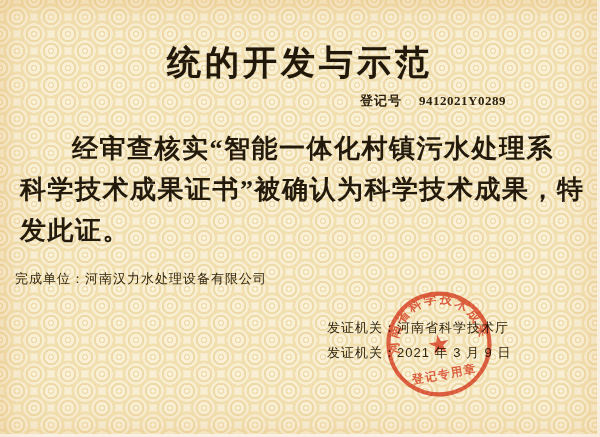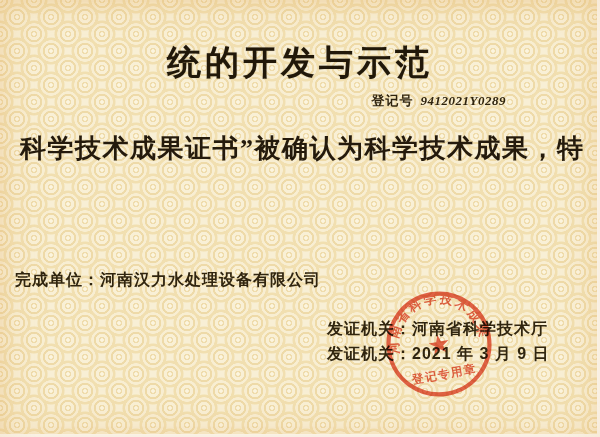--- a/index.html
+++ b/index.html
@@ -48,40 +48,40 @@
   .reg-line {
     position: absolute;
     top: 92px;
     right: 94px;
     font-size: 13px;
     font-weight: bold;
     color: #2e230e;
     letter-spacing: 1px;
     white-space: nowrap;
   }
-  .reg-line .num { margin-left: 7px; letter-spacing: 0.5px; font-style: italic; }
+  .reg-line .num { margin-left: 17px; letter-spacing: 0.5px; }
 
   .body-text {
     position: absolute;
     top: 128px;
     left: 20px;
     right: 16px;
     font-size: 26px;
     font-weight: bold;
     line-height: 41px;
     letter-spacing: 1.5px;
     color: #241a0c;
   }
   .body-text .line { display: block; white-space: nowrap; }
   .body-text .line.indent { text-indent: 2em; }
 
   .field {
     position: absolute;
-    font-size: 16px;
-    font-weight: bold;
+    font-size: 13px;
+    font-weight: normal;
     color: #30250f;
     letter-spacing: 1px;
     white-space: nowrap;
     font-family: "Liberation Sans", "DejaVu Sans", sans-serif;
   }
   .field-completer { top: 270px; left: 15px; }
   .field-issuer    { top: 319px; left: 327px; }
   .field-date      { top: 344px; left: 327px; }
 
   
@@ -104,21 +104,23 @@
 
 <div class="cert-page">
 
   <div class="title">统的开发与示范</div>
 
   <div class="reg-line">
     <span>登记号</span><span class="num">9412021Y0289</span>
   </div>
 
   <div class="body-text">
+    <span class="line indent">经审查核实“智能一体化村镇污水处理系</span>
     <span class="line">科学技术成果证书”被确认为科学技术成果，特</span>
+    <span class="line">发此证。</span>
   </div>
 
   <div class="field field-completer">
     <span>完成单位：</span><span>河南汉力水处理设备有限公司</span>
   </div>
 
   <div class="field field-issuer">
     <span>发证机关：</span><span>河南省科学技术厅</span>
   </div>
 

